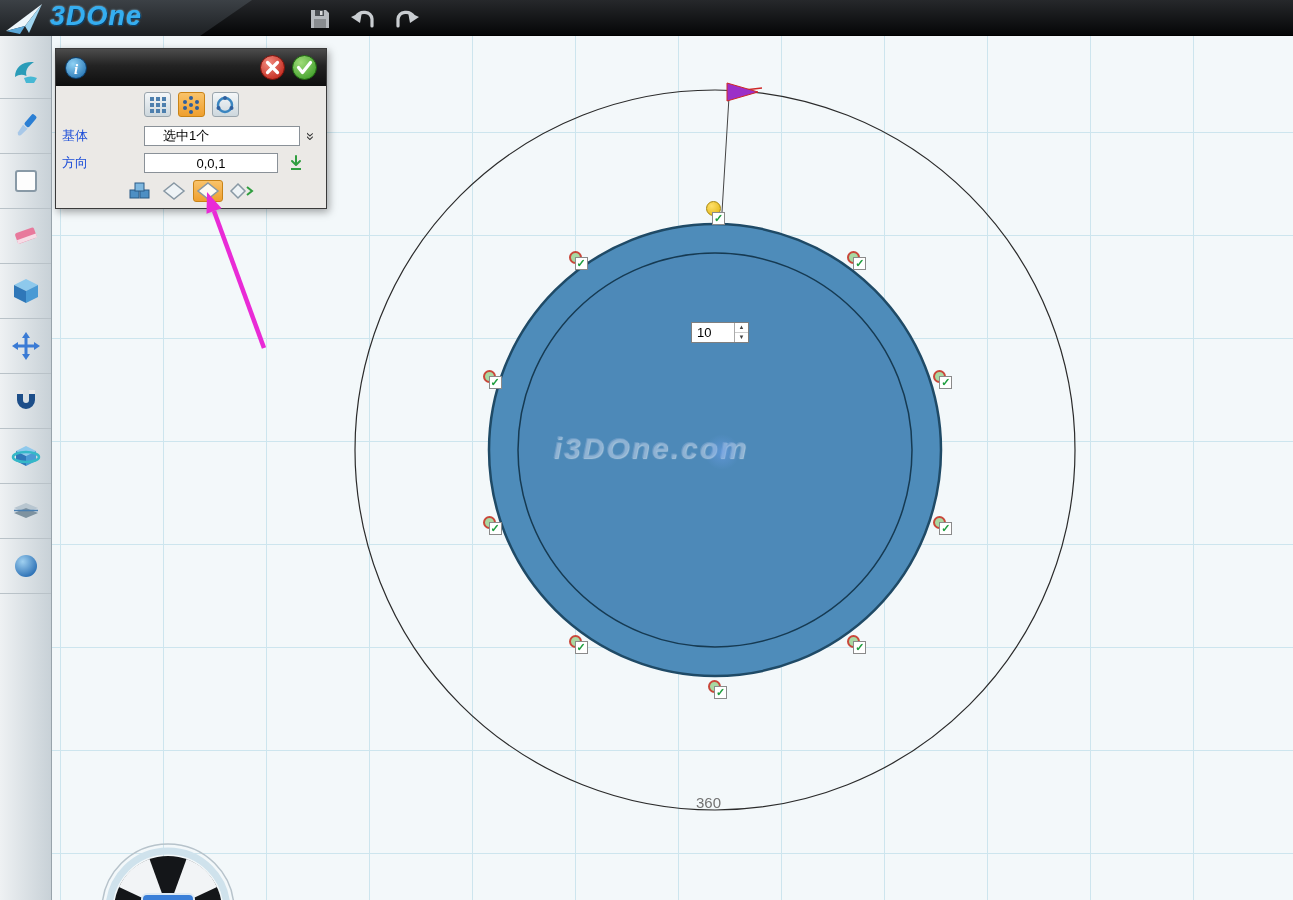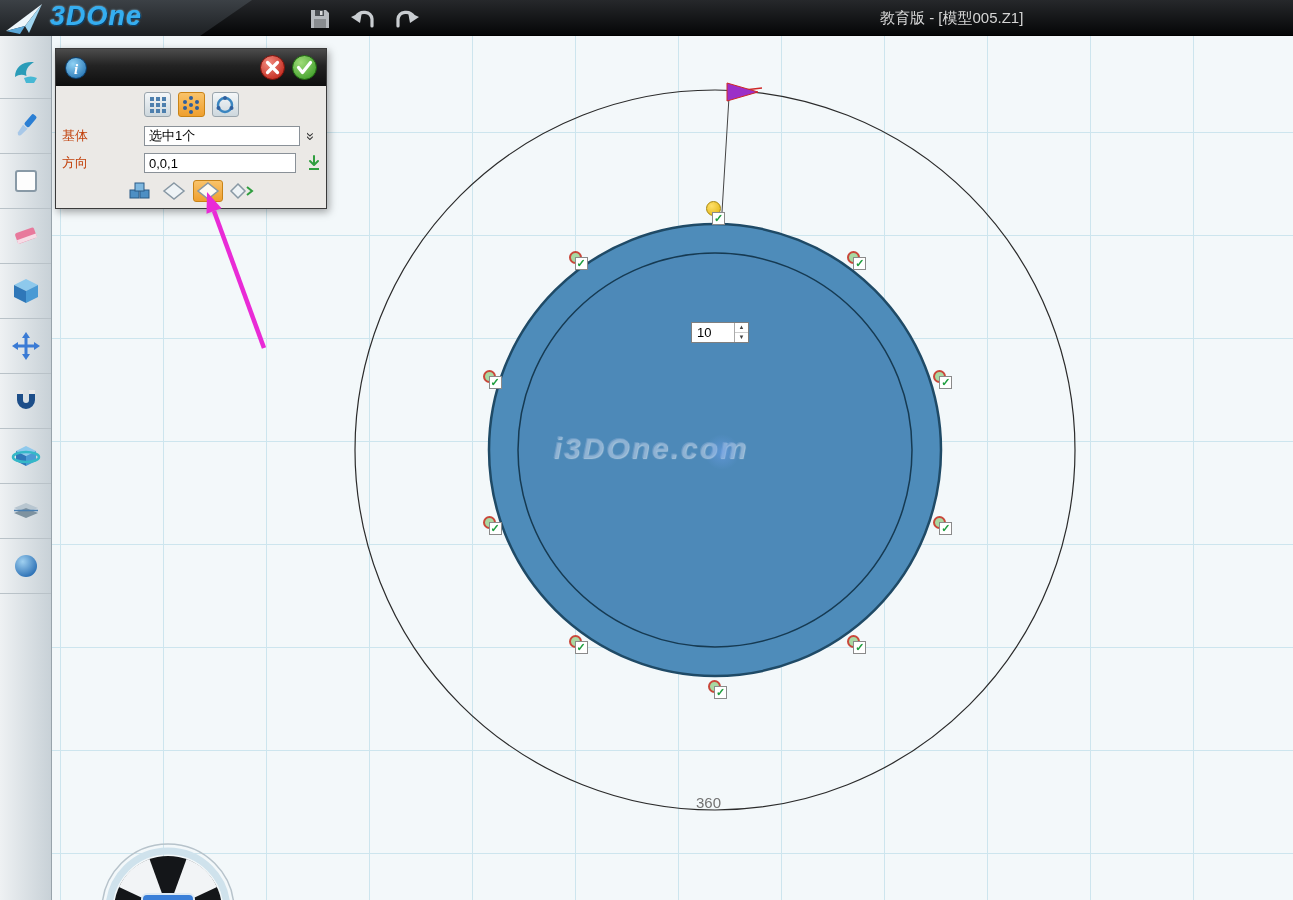--- a/index.html
+++ b/index.html
@@ -84,27 +84,27 @@
   .tab{
     width:27px; height:25px; border:1px solid #9aa5ad; border-radius:3px;
     background:linear-gradient(#f4f7f9,#cdd7dd);
     display:flex; align-items:center; justify-content:center; cursor:pointer;
   }
   .tab.selected{
     background:linear-gradient(#f9c36a,#ef9f2e);
     border-color:#c98316;
   }
   .field-row{display:flex; align-items:center; height:26px; padding-left:6px; margin-bottom:1px;}
-  .fld-label{width:82px; font-size:13px; color:#c2410c;}
+  .fld-label{width:82px; font-size:13px; color:#1d4ed8;}
   .fld-input{
     height:20px; border:1px solid #8a9198; background:#fff;
-    font-size:13px; padding:0 4px; font-family:"Liberation Sans", sans-serif;
+    font-size:13px; padding:0 18px; font-family:"Liberation Sans", sans-serif;
   }
   .fld-input.base{width:156px;}
-  .fld-input.dir{width:152px;}
+  .fld-input.dir{width:134px;text-align:center;}
   #expand-chevron{
     display:inline-block; transform:rotate(90deg);
     font-size:15px; color:#333; margin-left:3px; cursor:pointer; width:16px; text-align:center;
   }
   #pick-arrow{margin-left:10px; cursor:pointer;}
   #options-row{display:flex; justify-content:center; gap:4px; margin-top:4px;}
   .opt{
     width:30px; height:22px; border:1px solid transparent; border-radius:3px;
     display:flex; align-items:center; justify-content:center; cursor:pointer;
   }
@@ -269,21 +269,20 @@
       <path d="M5 10 C9 3 20 4 21 12 L21 19" fill="none" stroke="#c9cdd1" stroke-width="3.2" stroke-linecap="round"></path>
       <polygon points="0,10 11,5 9,16" fill="#c9cdd1"></polygon>
     </svg>
   </div>
   <div class="tb-btn" id="redo-btn">
     <svg width="26" height="24" style="transform:scaleX(-1);">
       <path d="M5 10 C9 3 20 4 21 12 L21 19" fill="none" stroke="#c9cdd1" stroke-width="3.2" stroke-linecap="round"></path>
       <polygon points="0,10 11,5 9,16" fill="#c9cdd1"></polygon>
     </svg>
   </div>
-  <div id="win-title">教育版 - [模型005.Z1]</div>
 </div>
 
 <div id="sidebar">
   <div class="sb-item">
     <svg width="30" height="30" viewBox="0 0 30 30">
       <path d="M4 21 C4 11 12 5 23 6 C17 10 14 14 15.5 20 C11 18 8 18.5 4 21 Z" fill="#2a9cb8"></path>
       <path d="M13 22 q7 -3 13 0 l-3 5 h-8 z" fill="#47b8d4"></path>
     </svg>
   </div>
   <div class="sb-item">

